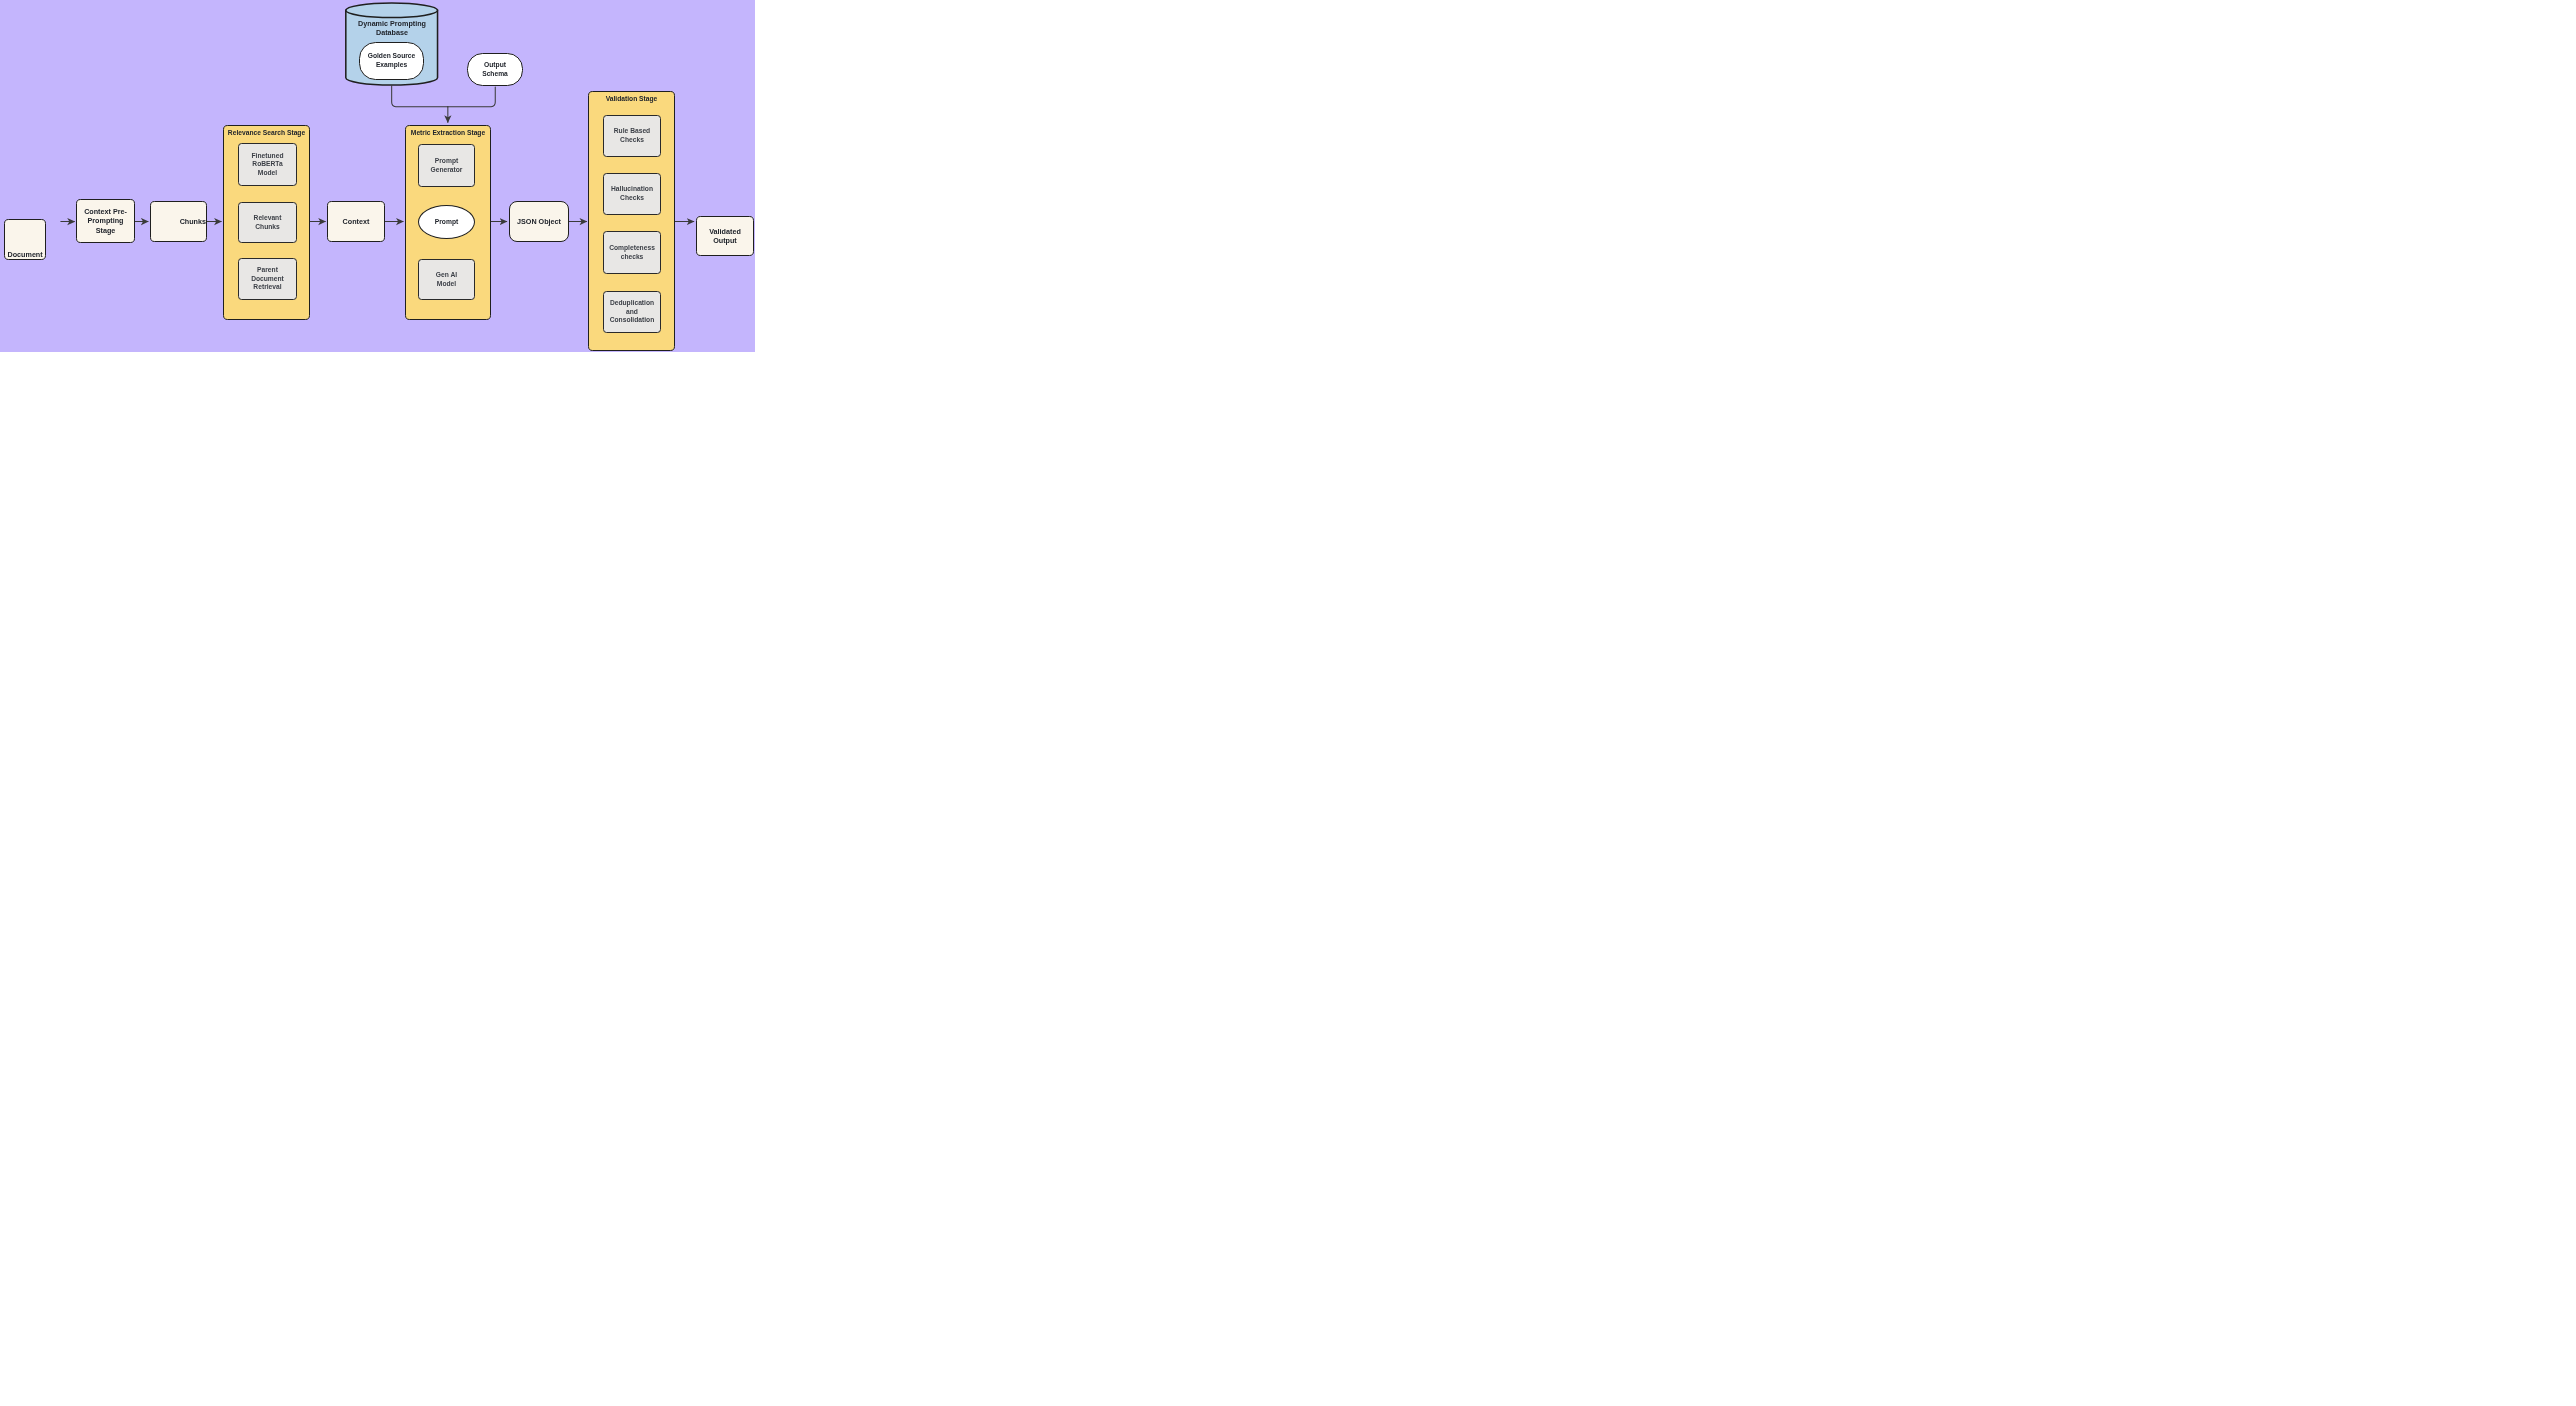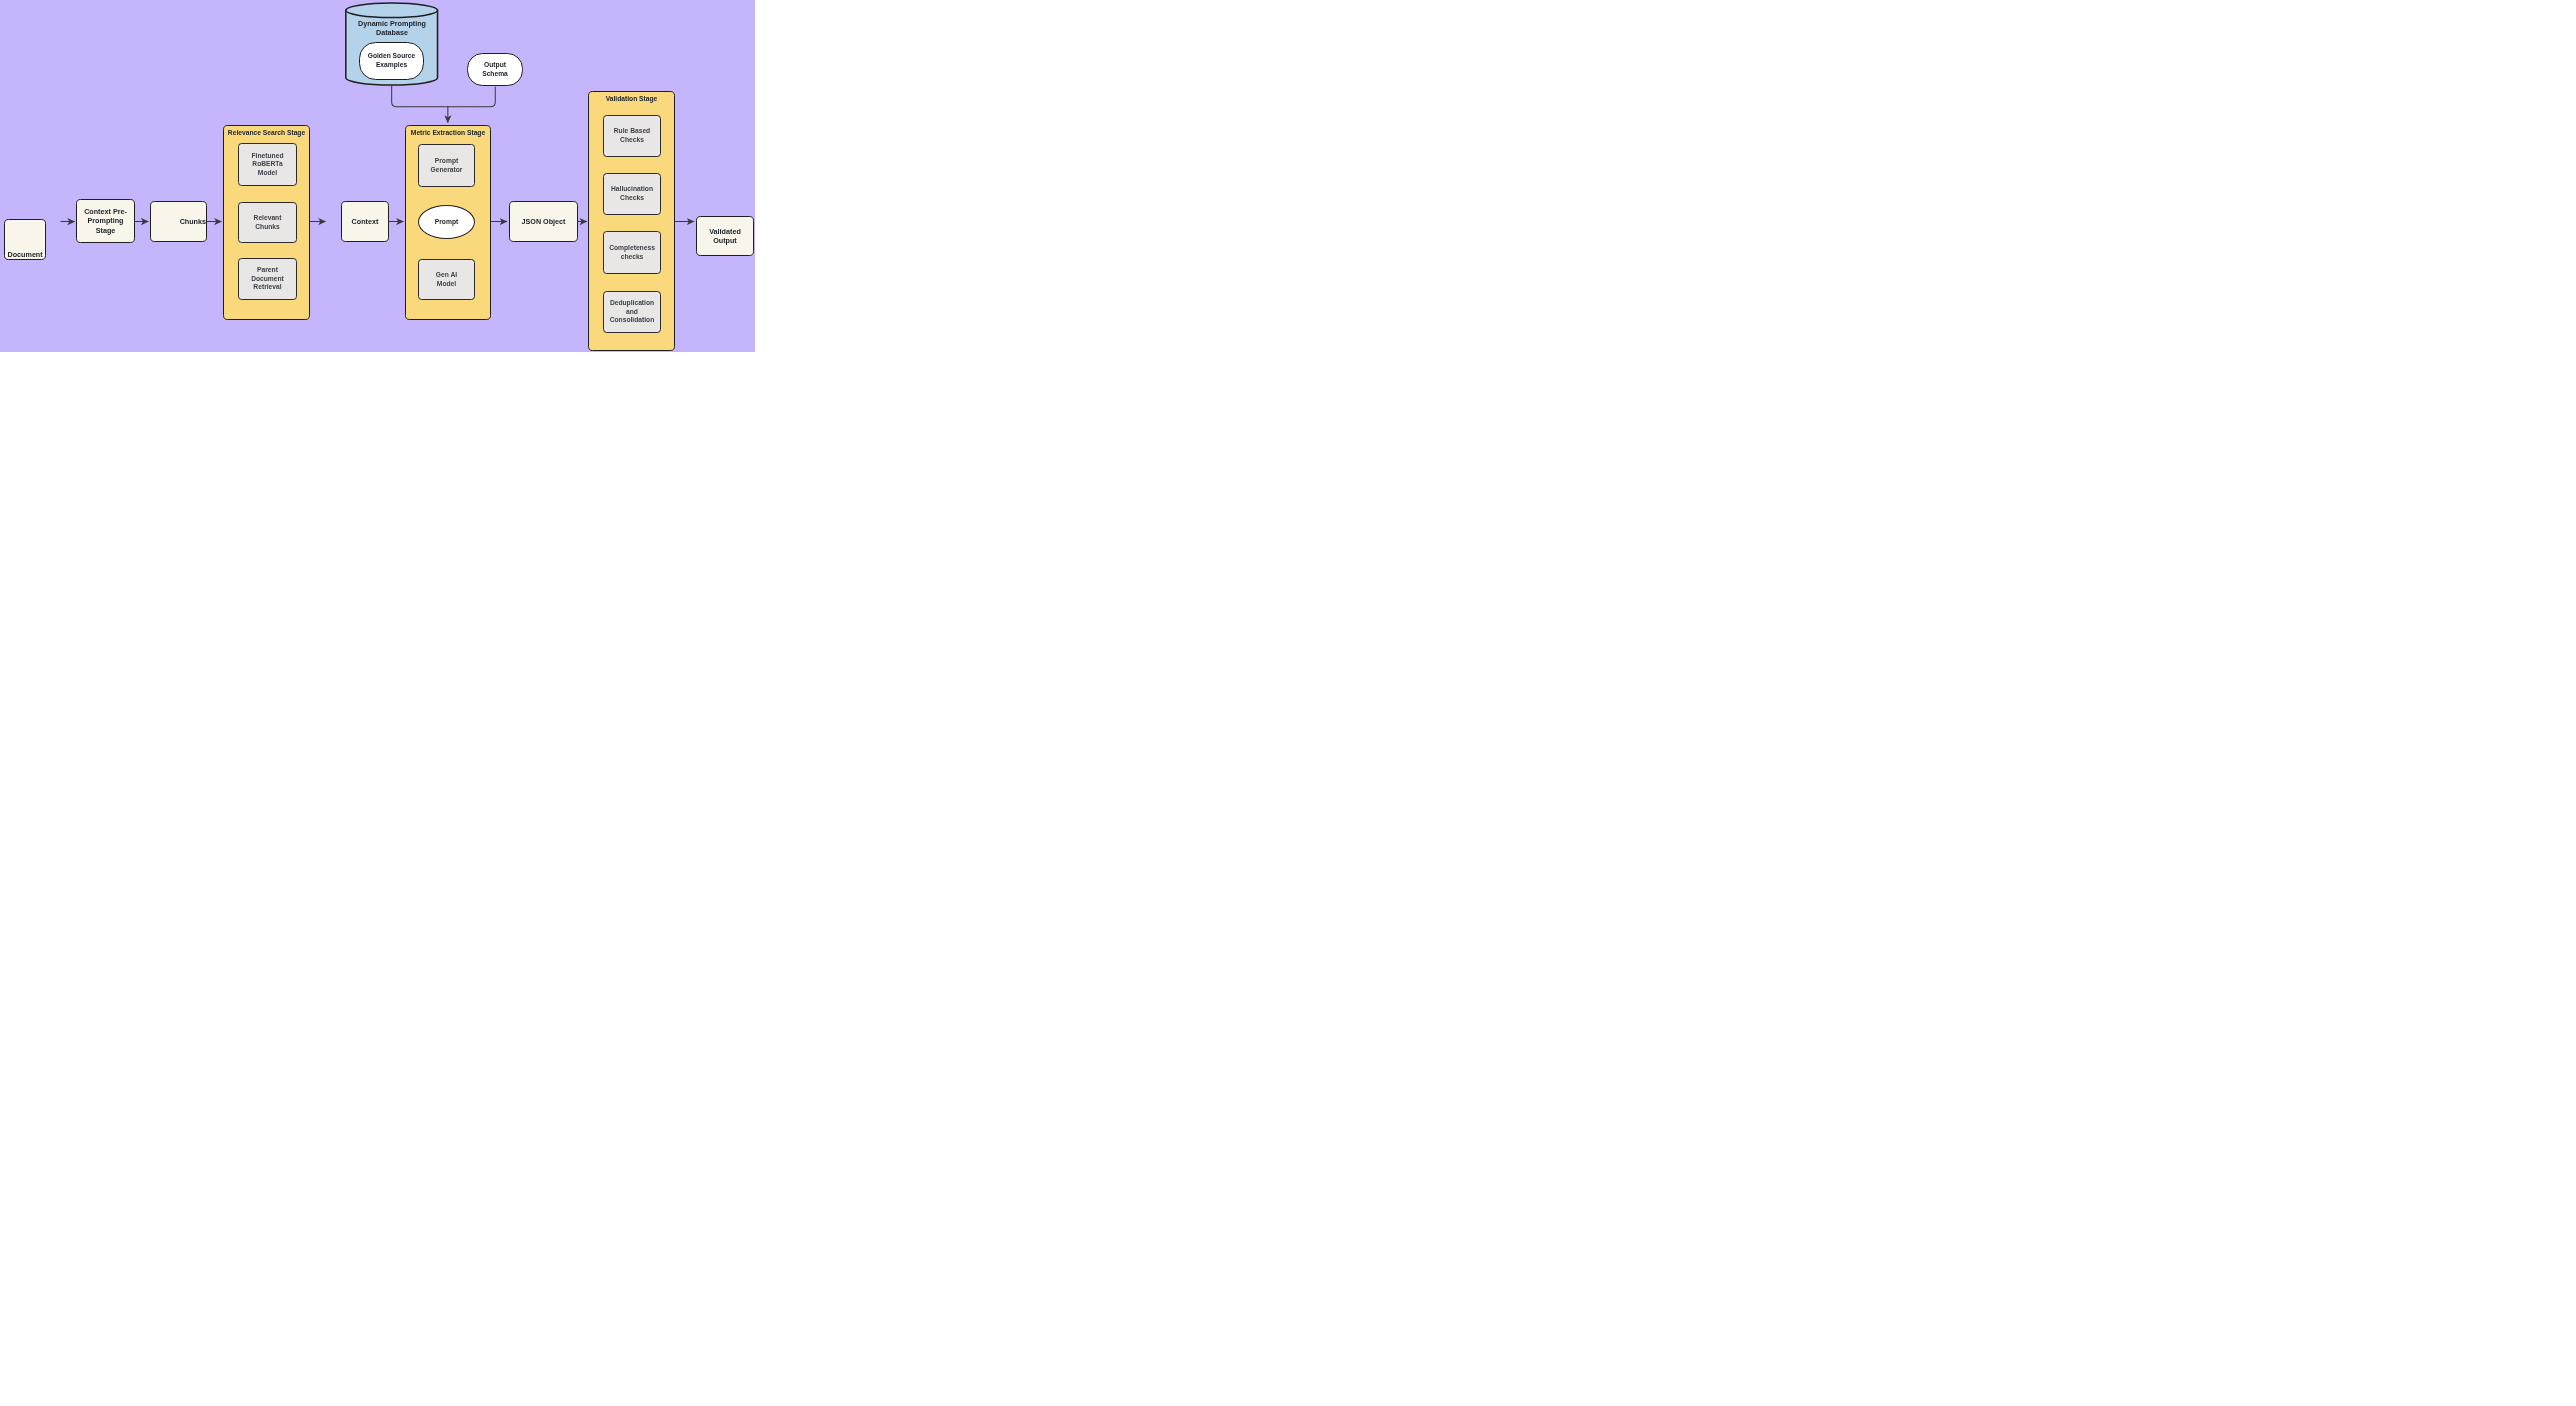--- a/index.html
+++ b/index.html
@@ -154,25 +154,25 @@
   <div class="abs node" style="left:76px; top:199px; width:59px; height:44px;">
     <span class="label">Context Pre-
 Prompting
 Stage</span>
   </div>
 
   <div class="abs node" style="left:150px; top:201px; width:57px; height:41px;justify-content:flex-end;">
     <span class="label">Chunks</span>
   </div>
 
-  <div class="abs node" style="left:341px; top:201px; width:48px; height:41px;">
+  <div class="abs node" style="left:327px; top:201px; width:58px; height:41px;">
     <span class="label">Context</span>
   </div>
 
-  <div class="abs node" style="left:509px; top:201px; width:69px; height:41px;">
+  <div class="abs node" style="left:509px; top:201px; width:60px; height:41px;border-radius:8px;">
     <span class="label">JSON Object</span>
   </div>
 
   <div class="abs node" style="left:696px; top:202px; width:58px; height:40px;margin-top:14px;">
     <span class="label">Validated
 Output</span>
   </div>
 
   <div class="abs stage" style="left:223px; top:125px; width:87px; height:195px;">
     <div class="stage-title">Relevance Search Stage</div>

